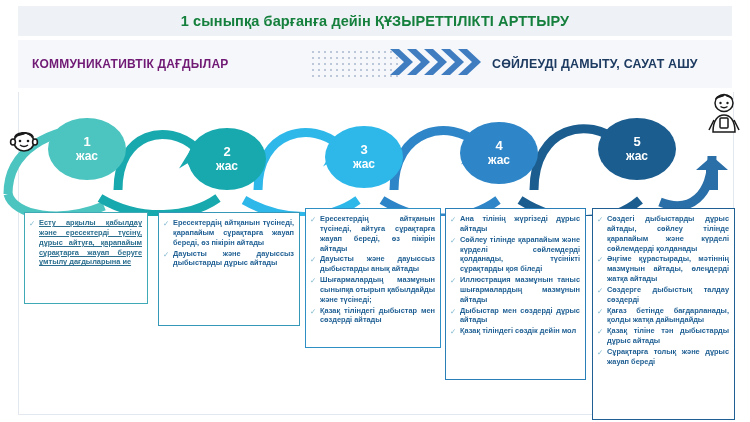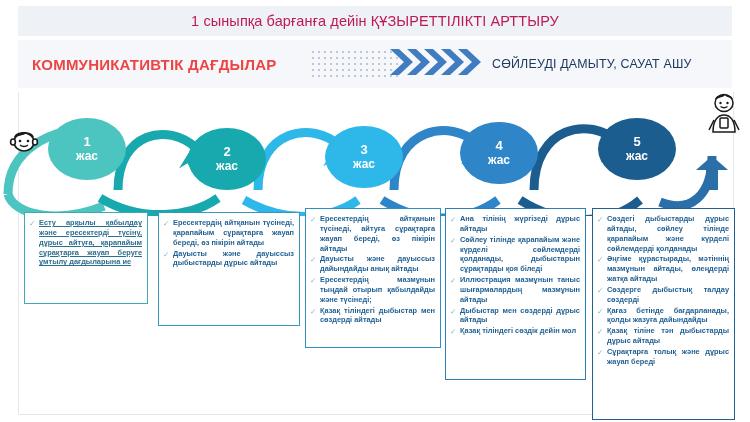--- a/index.html
+++ b/index.html
@@ -12,38 +12,38 @@
   }
   .stage{position:absolute;left:0;top:0;width:750px;height:422px;}
 
   
   .title-bar{
     position:absolute;left:18px;top:6px;width:714px;height:30px;
     background:#eef1f5;
     display:flex;align-items:center;justify-content:center;
   }
   .title-text{
-    font-size:14.5px;font-weight:normal;color:#be185d;letter-spacing:.1px;
+    font-size:14.5px;font-weight:bold;color:#15803d;letter-spacing:.1px;
     white-space:nowrap;
   }
 
   
   .sub-row{
     position:absolute;left:18px;top:40px;width:714px;height:48px;
     background:#f5f7fa;
     display:flex;align-items:center;
   }
   .sub-left{
     position:absolute;left:14px;top:50%;transform:translateY(-50%);
-    font-size:15px;font-weight:bold;color:#ef4444;letter-spacing:.2px;
+    font-size:12px;font-weight:bold;color:#701a75;letter-spacing:.2px;
     white-space:nowrap;
   }
   .sub-right{
     position:absolute;left:474px;top:50%;transform:translateY(-50%);
-    font-size:12.4px;font-weight:normal;color:#1d3a61;letter-spacing:.2px;
+    font-size:12.4px;font-weight:bold;color:#1d3a61;letter-spacing:.2px;
     white-space:nowrap;
   }
   .dots{
     position:absolute;left:292px;top:50%;transform:translateY(-50%);
     width:88px;height:30px;
     background-image:radial-gradient(#b9c6d8 0.9px, transparent 1px);
     background-size:6px 6px;
     opacity:.95;
   }
   .chevs{position:absolute;left:372px;top:50%;transform:translateY(-50%);}
@@ -235,40 +235,40 @@
     </div>
   </div>
 
   <div class="box b3" style="left:305px;top:208px;width:136px;height:140px;">
     <div class="bullet">
       <span class="tick">✓</span>
       <span class="btxt">Ересектердің айтқанын түсінеді, айтуға сұрақтарға жауап береді, өз пікірін айтады</span>
     </div>
     <div class="bullet">
       <span class="tick">✓</span>
-      <span class="btxt">Дауысты және дауыссыз дайындайды анық айтады</span>
-    </div>
-    <div class="bullet">
-      <span class="tick">✓</span>
-      <span class="btxt">Ересектердің мазмұнын тыңдай отырып қабылдайды және түсінеді;</span>
+      <span class="btxt">Дауысты және дауыссыз дыбыстарды анық айтады</span>
+    </div>
+    <div class="bullet">
+      <span class="tick">✓</span>
+      <span class="btxt">Шығармалардың мазмұнын сыныпқа отырып қабылдайды және түсінеді;</span>
     </div>
     <div class="bullet">
       <span class="tick">✓</span>
       <span class="btxt">Қазақ тіліндегі дыбыстар мен сөздерді айтады</span>
     </div>
   </div>
 
   <div class="box b4" style="left:445px;top:208px;width:141px;height:172px;">
     <div class="bullet">
       <span class="tick">✓</span>
       <span class="btxt">Ана тілінің жүргізеді дұрыс айтады</span>
     </div>
     <div class="bullet">
       <span class="tick">✓</span>
-      <span class="btxt">Сөйлеу тілінде қарапайым және күрделі сөйлемдерді қолданады, дыбыстарын сұрақтарды қоя біледі</span>
+      <span class="btxt">Сөйлеу тілінде қарапайым және күрделі сөйлемдерді қолданады, түсінікті сұрақтарды қоя біледі</span>
     </div>
     <div class="bullet">
       <span class="tick">✓</span>
       <span class="btxt">Иллюстрация мазмұнын таныс шығармалардың мазмұнын айтады</span>
     </div>
     <div class="bullet">
       <span class="tick">✓</span>
       <span class="btxt">Дыбыстар мен сөздерді дұрыс айтады</span>
     </div>
     <div class="bullet">
@@ -285,21 +285,21 @@
     <div class="bullet">
       <span class="tick">✓</span>
       <span class="btxt">Әңгіме құрастырады, мәтіннің мазмұнын айтады, өлеңдерді жатқа айтады</span>
     </div>
     <div class="bullet">
       <span class="tick">✓</span>
       <span class="btxt">Сөздерге дыбыстық талдау сөздерді</span>
     </div>
     <div class="bullet">
       <span class="tick">✓</span>
-      <span class="btxt">Қағаз бетінде бағдарланады, қолды жазуға дайындайды</span>
+      <span class="btxt">Қағаз бетінде бағдарланады, қолды жатқа дайындайды</span>
     </div>
     <div class="bullet">
       <span class="tick">✓</span>
       <span class="btxt">Қазақ тіліне тән дыбыстарды дұрыс айтады</span>
     </div>
     <div class="bullet">
       <span class="tick">✓</span>
       <span class="btxt">Сұрақтарға толық және дұрыс жауап береді</span>
     </div>
   </div>

